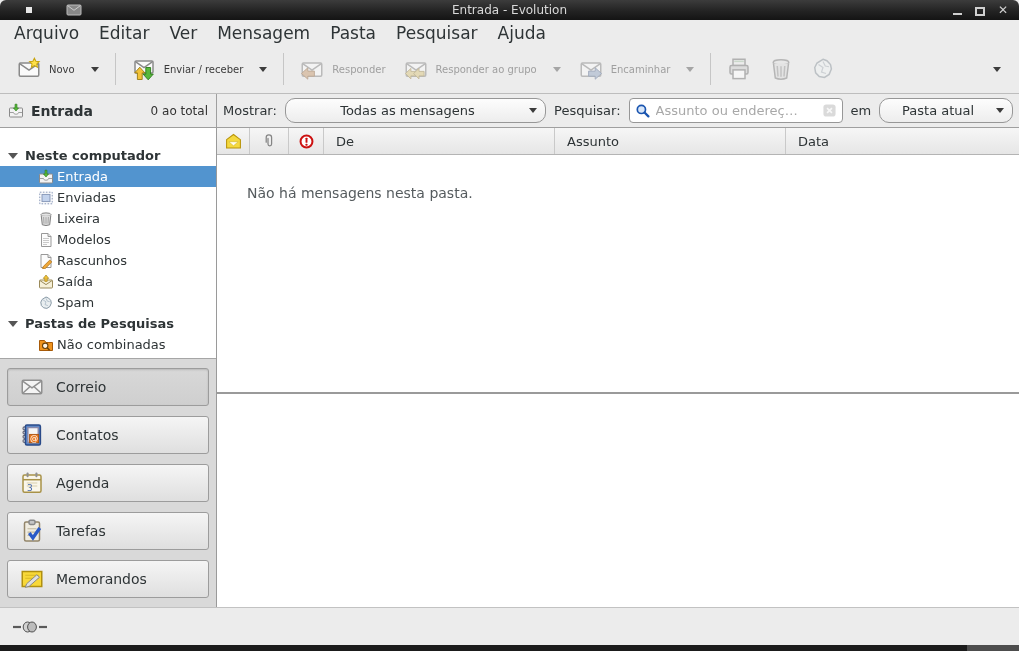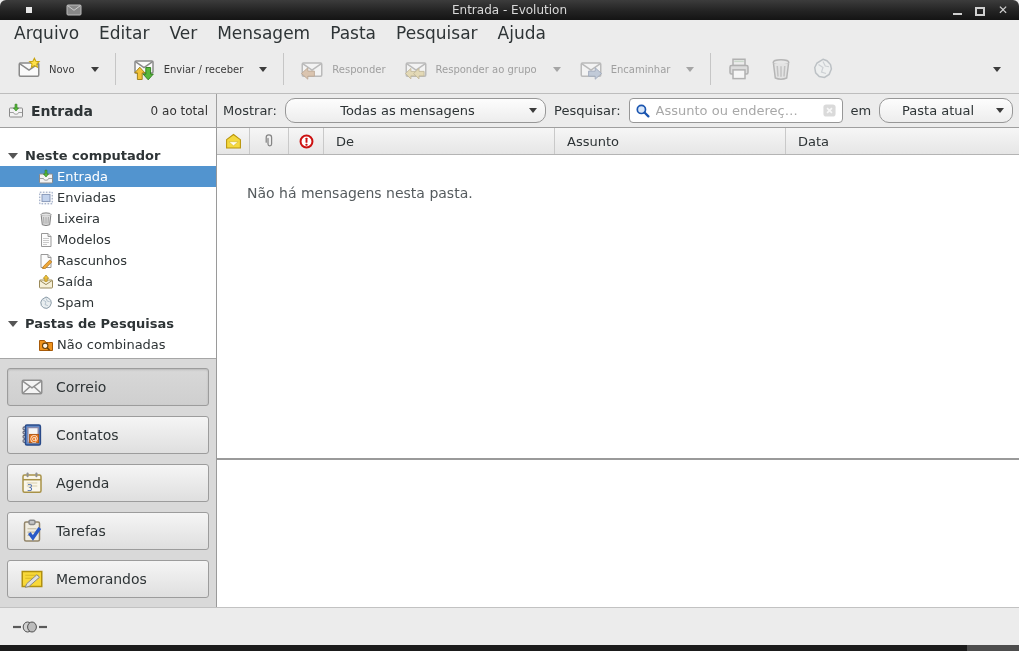--- a/index.html
+++ b/index.html
@@ -59,21 +59,21 @@
   .switcher { flex:1; background:#d9d9d9; border-top:1px solid #a6a6a6; padding:9px 7px; display:flex; flex-direction:column; gap:10px; }
   .sw-btn { height:38px; background:linear-gradient(#f5f5f5,#dfdfdf); border:1px solid #9c9c9c; border-radius:3px; display:flex; align-items:center; padding:0 12px; gap:12px; font-size:14px; color:#2e3436; }
   .sw-btn.active { background:linear-gradient(#d8d8d8,#cfcfcf); box-shadow:inset 0 1px 2px rgba(0,0,0,.15);text-align:right; }
 
   
   .main { flex:1; display:flex; flex-direction:column; background:#fff; min-width:0; }
   .list-header { height:27px; background:linear-gradient(#f6f6f6,#e6e6e6); border-bottom:1px solid #b4b4b4; display:flex; flex:none; }
   .col { border-right:1px solid #c9c9c9; display:flex; align-items:center; padding-left:12px; font-size:13px; color:#2e3436; }
   .col.icon-col { justify-content:center; padding-left:0; }
   .c0{width:33px;} .c1{width:39px;} .c2{width:35px;} .c3{width:231px;} .c4{width:231px;} .c5{flex:1; border-right:none;}
-  .list-body { height:303px; flex:none; padding:30px 0 0 30px; font-size:14px; color:#555b5e; }
+  .list-body { height:237px; flex:none; padding:30px 0 0 30px; font-size:14px; color:#555b5e; }
   .hsplit { height:2px; background:#9a9a9a; flex:none; }
   .preview { flex:1; background:#fff; }
 
   
   .statusbar { height:38px; background:#ececec; border-top:1px solid #c2c2c2; display:flex; align-items:center; padding-left:13px; }
   .bottom-strip { height:6px; background:#1b1b1b; position:relative; }
   .bottom-strip .grip { position:absolute; right:0; top:0; height:100%; width:52px; background:#4d4d4d; }
 </style>
 </head>
 <body>

